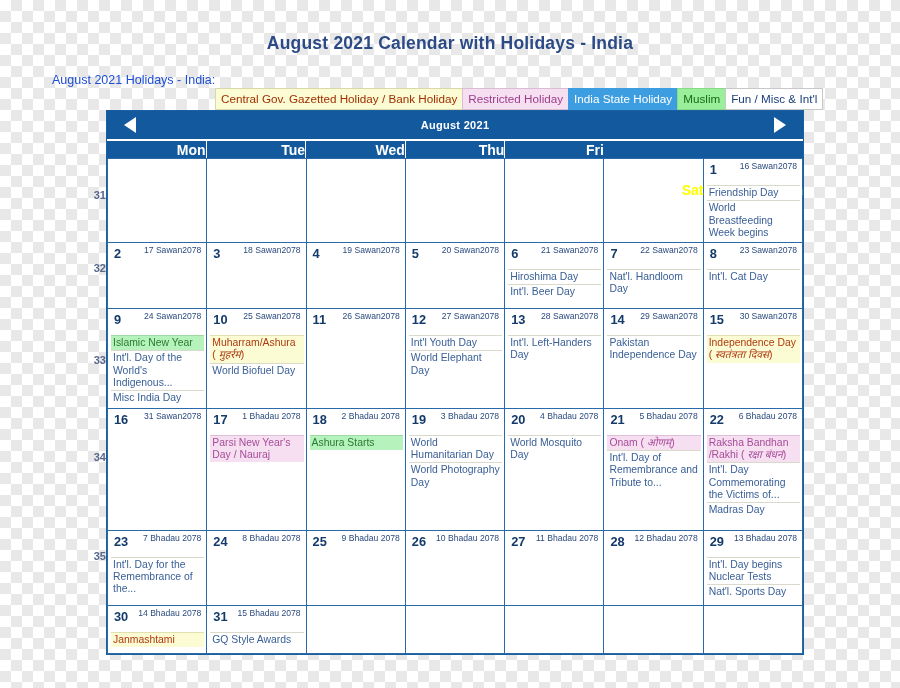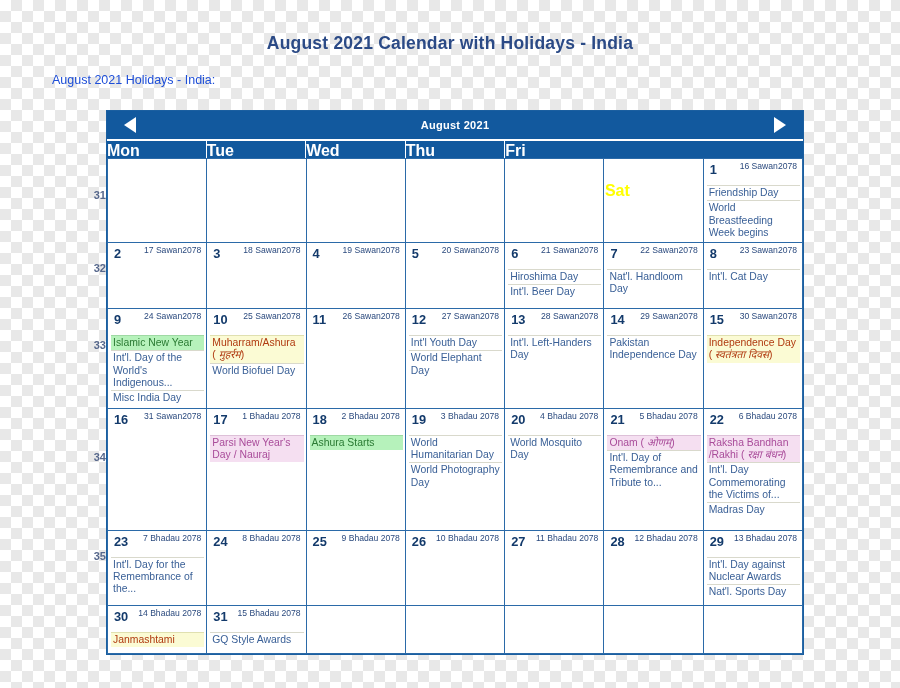--- a/index.html
+++ b/index.html
@@ -80,22 +80,22 @@
 
   
   .dow-row {
     display: flex;
     background: #12599e;
     border-top: 2px solid #ffffff;
     height: 19px;
   }
   .dow {
     flex: 1 1 0;
-    text-align: left;
-    font-size: 16px; font-weight: bold;
+    text-align: right;
+    font-size: 14px; font-weight: bold;
     color: #ffffff;
     line-height: 19px;
     border-left: 1px solid #ffffff;
   }
   .dow:first-child { border-left: none; }
   .dow.weekend { color: #ffff00; margin-top: 40px; }
 
   
   table.grid {
     width: 100%;
@@ -149,25 +149,32 @@
   }
 </style>
 </head>
 <body>
 
 <div id="page">
 
   <div class="page-title">August 2021 Calendar with Holidays - India</div>
   <div class="legend-label">August 2021 Holidays - India:</div>
 
+  <div class="legend-row" id="legend-row">
+      <div class="chip gazetted">Central Gov. Gazetted Holiday / Bank Holiday</div>
+      <div class="chip restricted">Restricted Holiday</div>
+      <div class="chip state">India State Holiday</div>
+      <div class="chip muslim">Muslim</div>
+      <div class="chip fun">Fun / Misc &amp; Int'l</div>
+    </div>
 
   <div class="weeknums" id="weeknums">
       <div class="wn" style="top: 33px;">31</div>
       <div class="wn" style="top: 106px;">32</div>
-      <div class="wn" style="top: 183px;">33</div>
+      <div class="wn" style="top: 198px;">33</div>
       <div class="wn" style="top: 295px;">34</div>
       <div class="wn" style="top: 393.5px;">35</div>
     </div>
 
   <div class="cal">
     <div class="cal-header">
       <div class="nav-arrow prev">
           <span class="tri left"></span>
         </div>
       <div class="month-title">August 2021</div>
@@ -497,21 +504,21 @@
                 <div class="events"></div>
               </div>
             </td>
             <td class="cell weekend-bg">
               <div class="cell-inner">
                 <div class="day-head">
                   <span class="daynum">29</span>
                   <span class="altdate">13 Bhadau 2078</span>
                 </div>
                 <div class="events">
-                  <div class="ev plain">Int'l. Day against Nuclear Awards</div>
+                  <div class="ev plain">Int'l. Day begins Nuclear Tests</div>
                   <div class="ev plain">Nat'l. Sports Day</div>
                 </div>
               </div>
             </td>
           </tr>
           <tr style="height: 48px;">
             <td class="cell">
               <div class="cell-inner">
                 <div class="day-head">
                   <span class="daynum">30</span>

